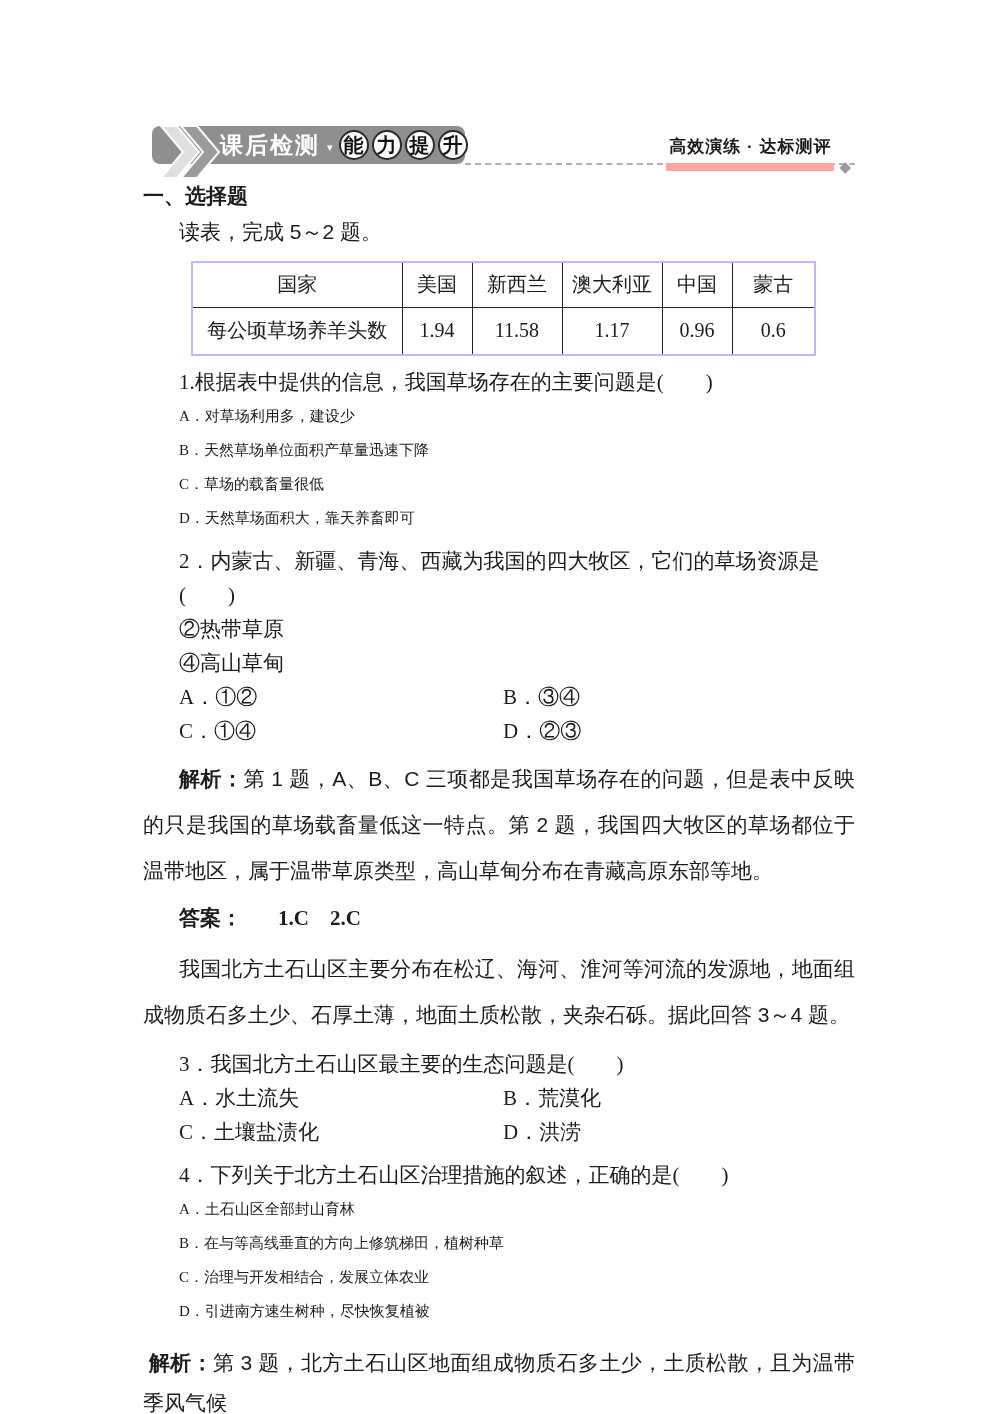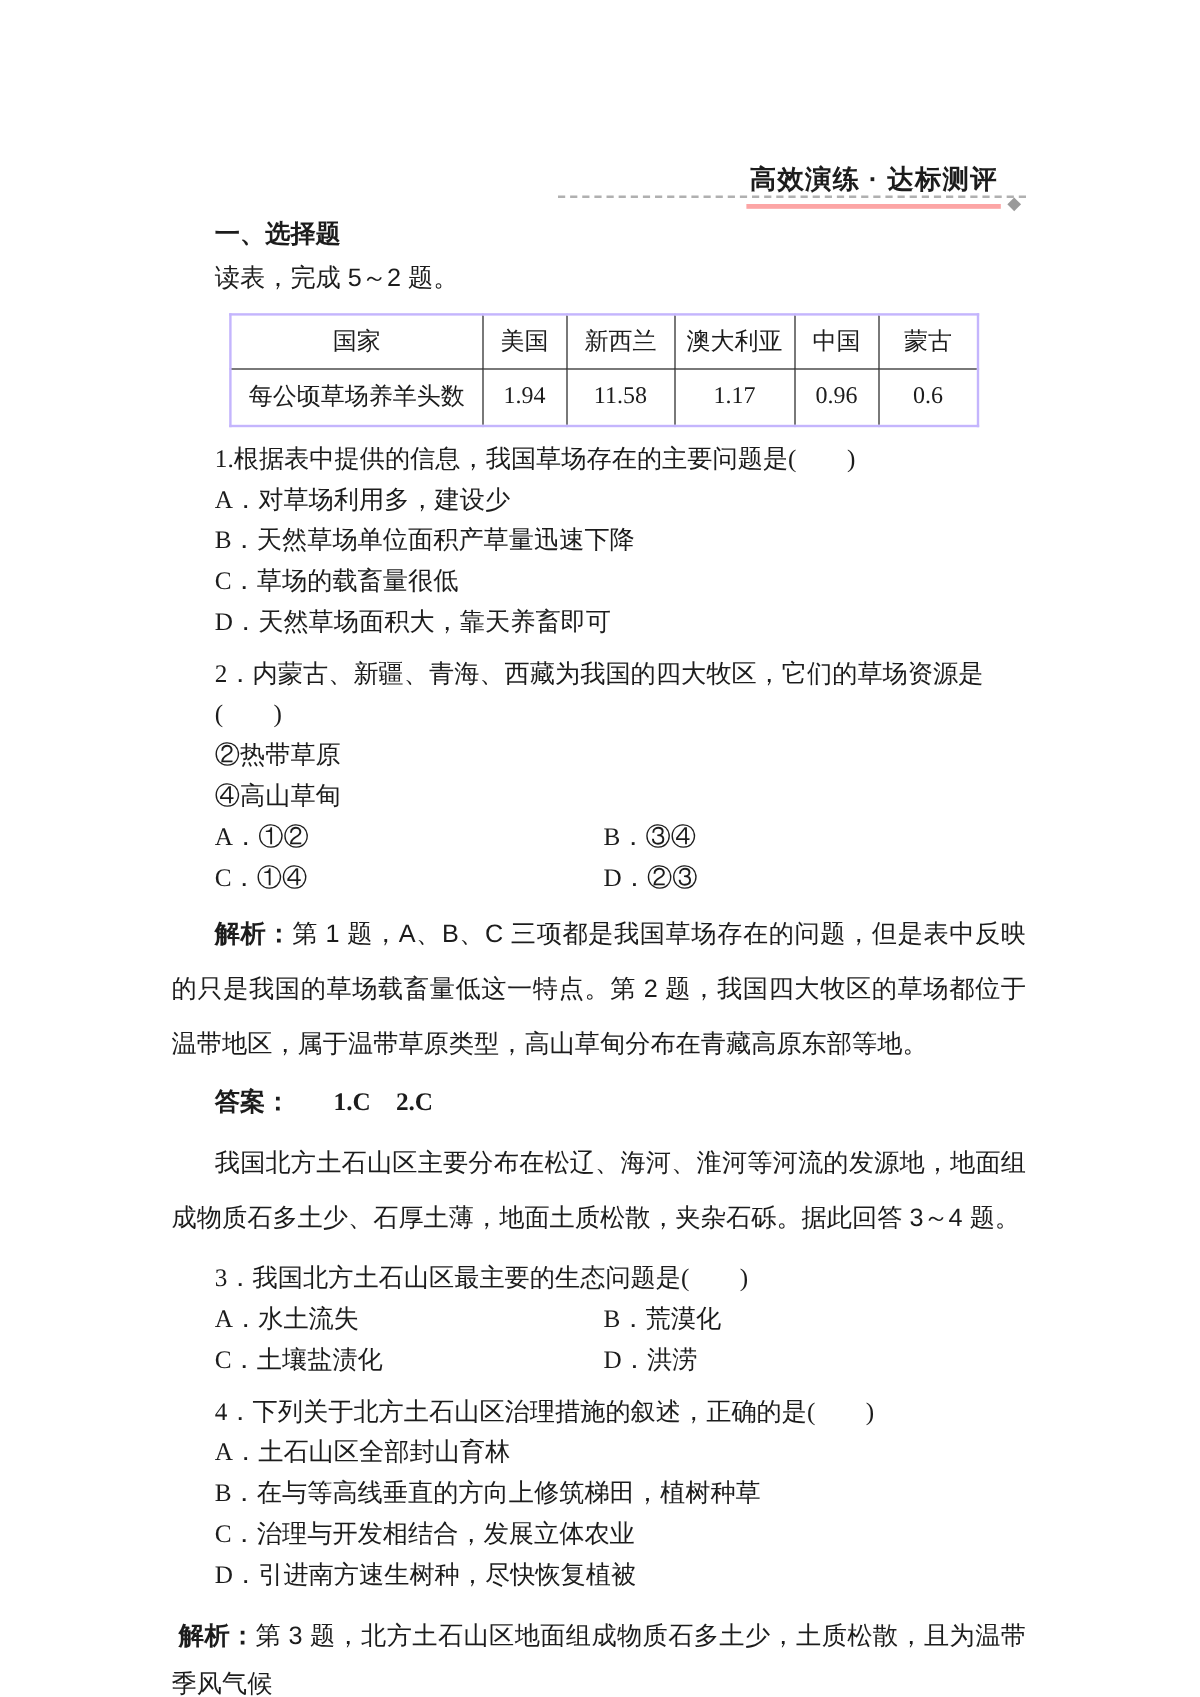--- a/index.html
+++ b/index.html
@@ -30,46 +30,46 @@
   .badge {
     width:30px; height:30px; border-radius:50%;
     background:#ffffff; border:2px solid #2a2a2a;
     color:#111; font-family:"Liberation Sans","DejaVu Sans",sans-serif;
     font-weight:700; font-size:20px; line-height:26px; text-align:center;
   }
   .dash-line { position:absolute; left:313px; right:0; top:45px; border-top:2px dashed #b0b0b0; }
   .hdr-right { position:absolute; right:4px; top:17px; display:flex; align-items:flex-end; }
   .hdr-right-text {
     font-family:"Liberation Sans","DejaVu Sans",sans-serif;
-    font-weight:700; font-size:22px; letter-spacing:1px;
-    border-bottom:4px solid #fca5a5; padding:0 3px 5px 3px; white-space:nowrap;
+    font-weight:700; font-size:17px; letter-spacing:1px;
+    border-bottom:8px solid #fca5a5; padding:0 3px 5px 3px; white-space:nowrap;
   }
   .hdr-diamond { color:#9a9a9a; font-size:15px; margin:0 0 -5px 5px; }
 
   
   .content { position:absolute; left:143px; top:180px; width:712px; }
 
   .sec-title {
     font-family:"Liberation Sans","DejaVu Sans",sans-serif;
-    font-weight:700; font-size:21px; line-height:32px; margin-left:36px;
+    font-weight:700; font-size:21px; line-height:32px; 
   }
   .lead1 {
     font-family:"Liberation Sans","DejaVu Sans",sans-serif;
     font-size:21px; line-height:32px; margin:4px 0 0 36px;
   }
   .table-wrap { margin:13px 0 0 48px; }
   table.data { border-collapse:collapse; border:2px solid #c4b5fd; font-size:20px; }
   table.data td { border:1.5px solid #222; text-align:center; vertical-align:middle; padding:0 6px; }
   tr.r1 td { height:45px; }
   tr.r2 td { height:48px; }
   .c0 { width:210px; } .c1 { width:70px; } .c2 { width:90px; }
   .c3 { width:100px; } .c4 { width:70px; } .c5 { width:83px; }
 
   .stem { font-size:21px; line-height:34px; margin:9px 0 0 36px; }
-  .opt  { font-size:21px; line-height:34px; margin-left:36px; }
+  .opt  { font-size:15px; line-height:34px; margin-left:36px; }
   .two-col { display:flex; font-size:21px; line-height:34px; margin-left:36px; }
   .two-col > span:first-child { width:324px; }
 
   .para {
     font-family:"Liberation Sans","DejaVu Sans",sans-serif;
     font-size:21px; line-height:46px; text-align:justify;
     text-indent:36px; margin-top:8px;
   }
   .para .lbl { font-weight:700; }
   .ans {
@@ -82,20 +82,34 @@
     font-size:21px; line-height:40px; text-indent:6px; margin-top:15px; text-align:justify;
   }
   .para-final .lbl { font-weight:700; }
 </style>
 </head>
 <body>
 
 <div class="page">
 
   <div class="header">
+    <div class="banner">
+      <svg class="chevrons" viewBox="0 0 68 56">
+        <polygon points="6,2 22,2 44,28 22,54 6,54 28,28" fill="#e0e0e0" stroke="#ffffff" stroke-width="2"></polygon>
+        <polygon points="26,2 42,2 64,28 42,54 26,54 48,28" fill="#9b9b9b" stroke="#ffffff" stroke-width="2"></polygon>
+      </svg>
+      <span class="banner-title">课后检测</span>
+      <span class="banner-sep">▾</span>
+      <span class="badge-row">
+        <span class="badge">能</span>
+        <span class="badge">力</span>
+        <span class="badge">提</span>
+        <span class="badge">升</span>
+      </span>
+    </div>
     <div class="dash-line"></div>
     <div class="hdr-right">
       <span class="hdr-right-text">高效演练 · 达标测评</span>
       <span class="hdr-diamond">◆</span>
     </div>
   </div>
 
   <div class="content">
 
     <div class="sec-title">一、选择题</div>

